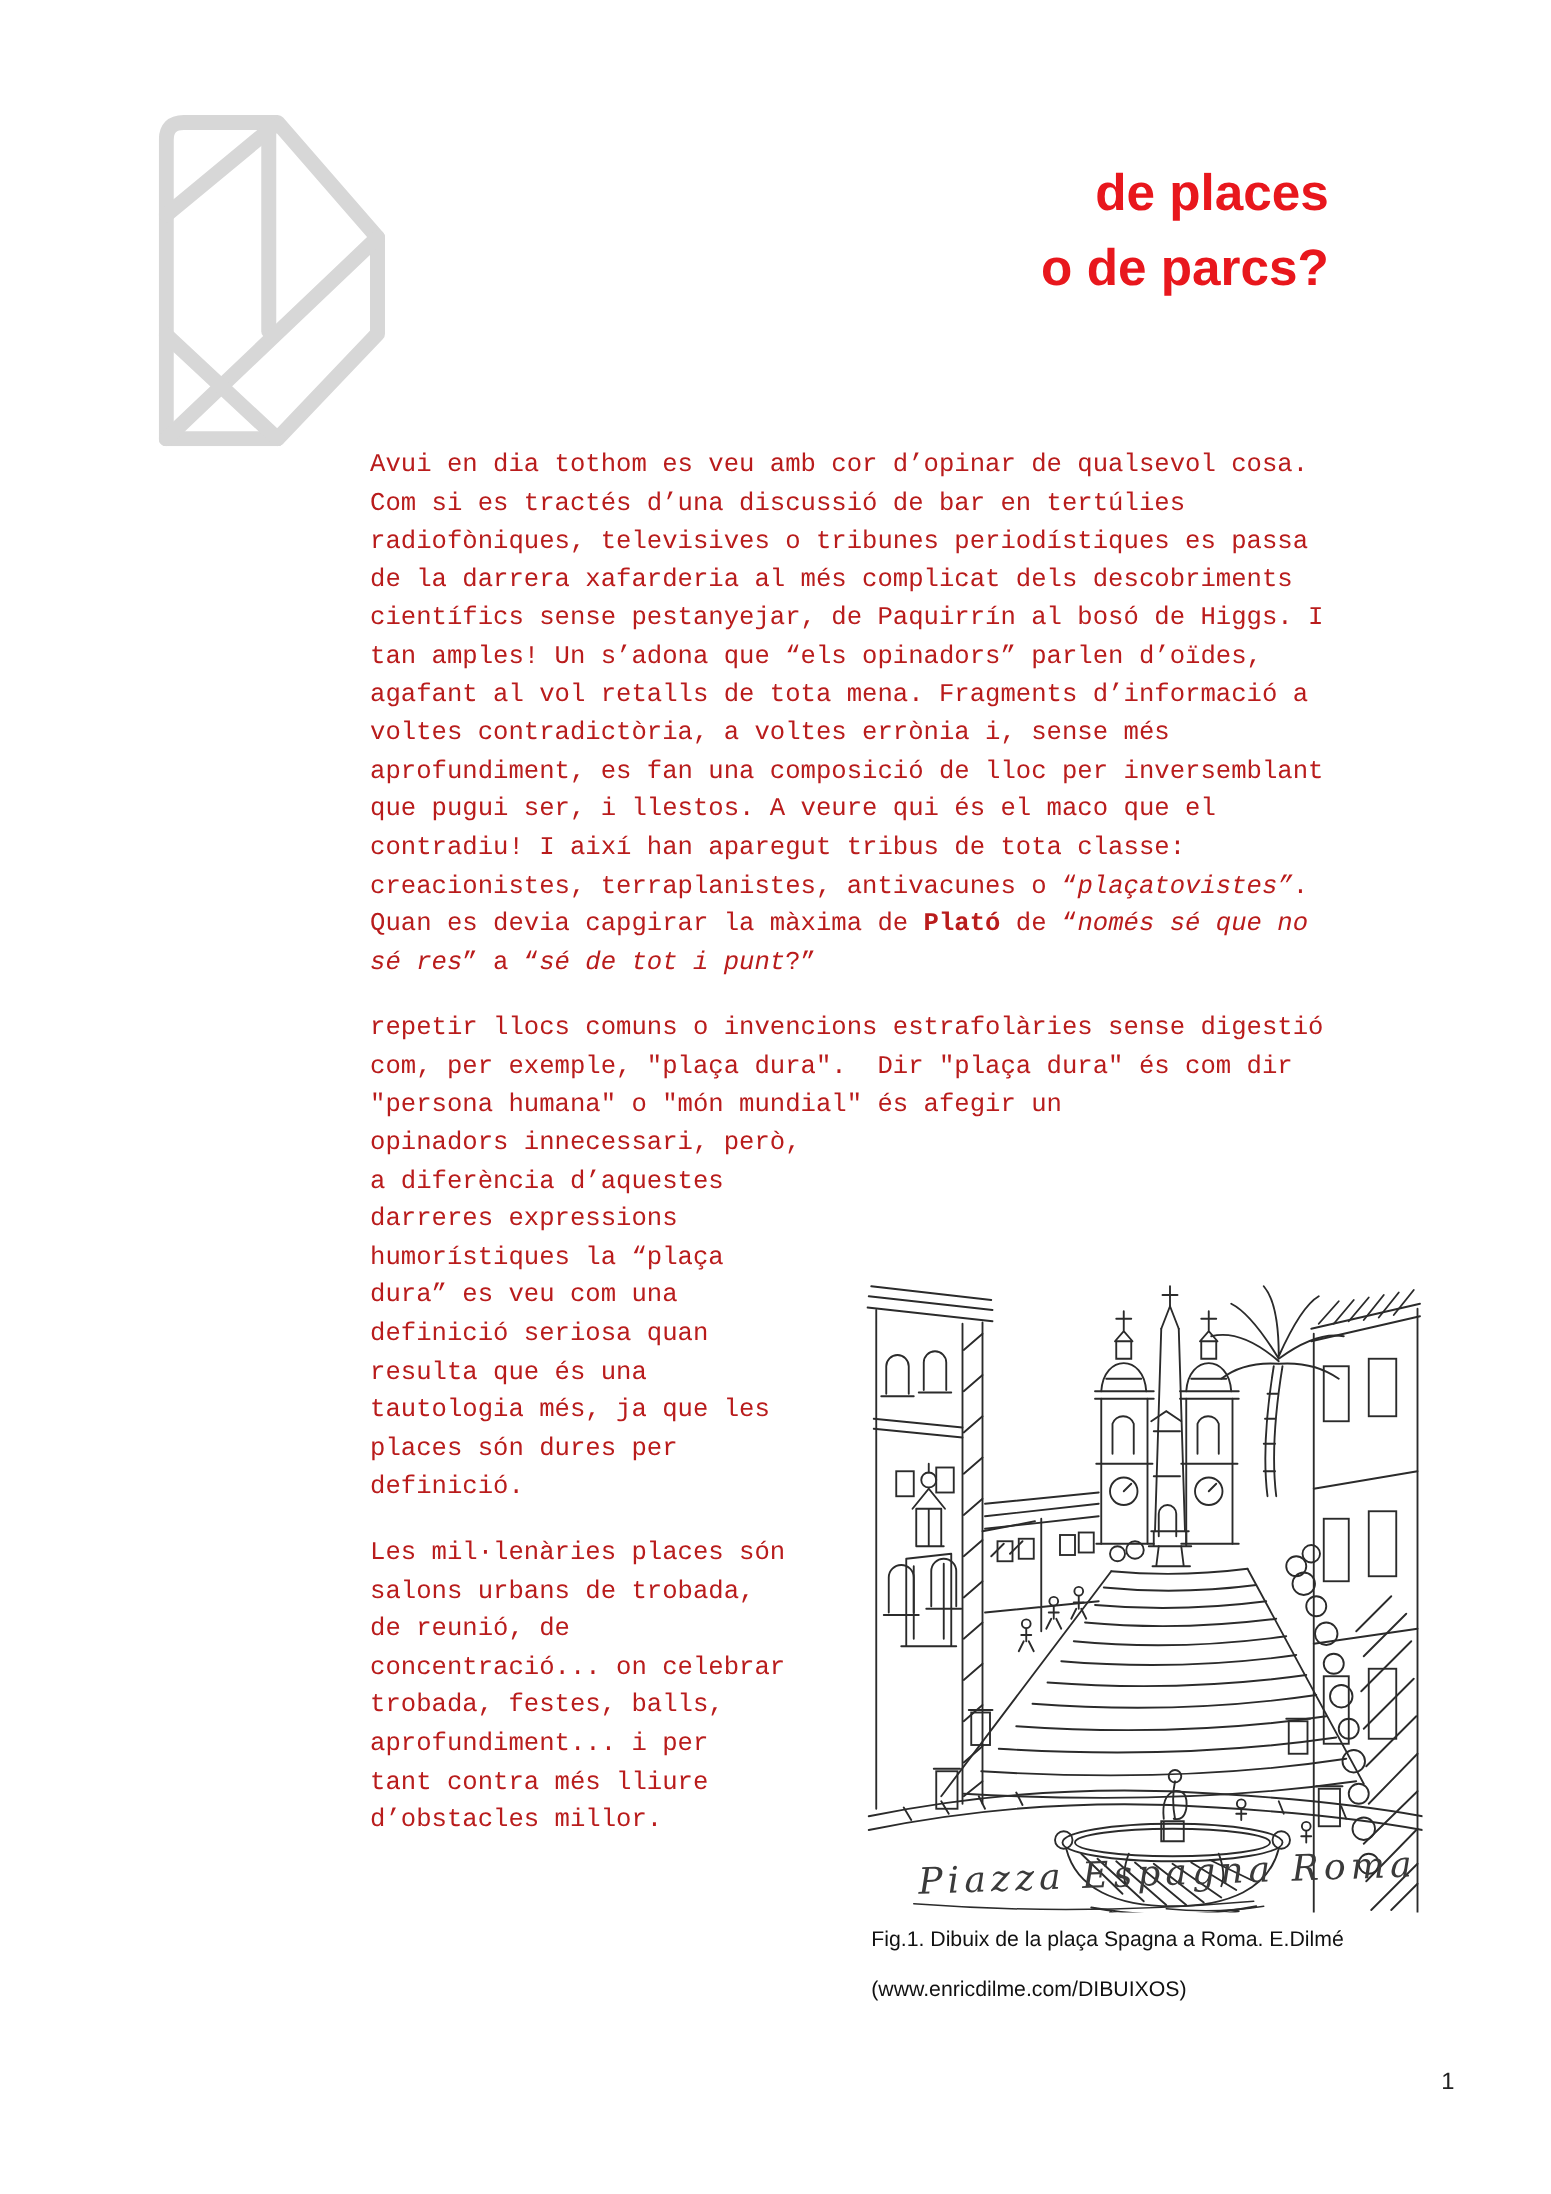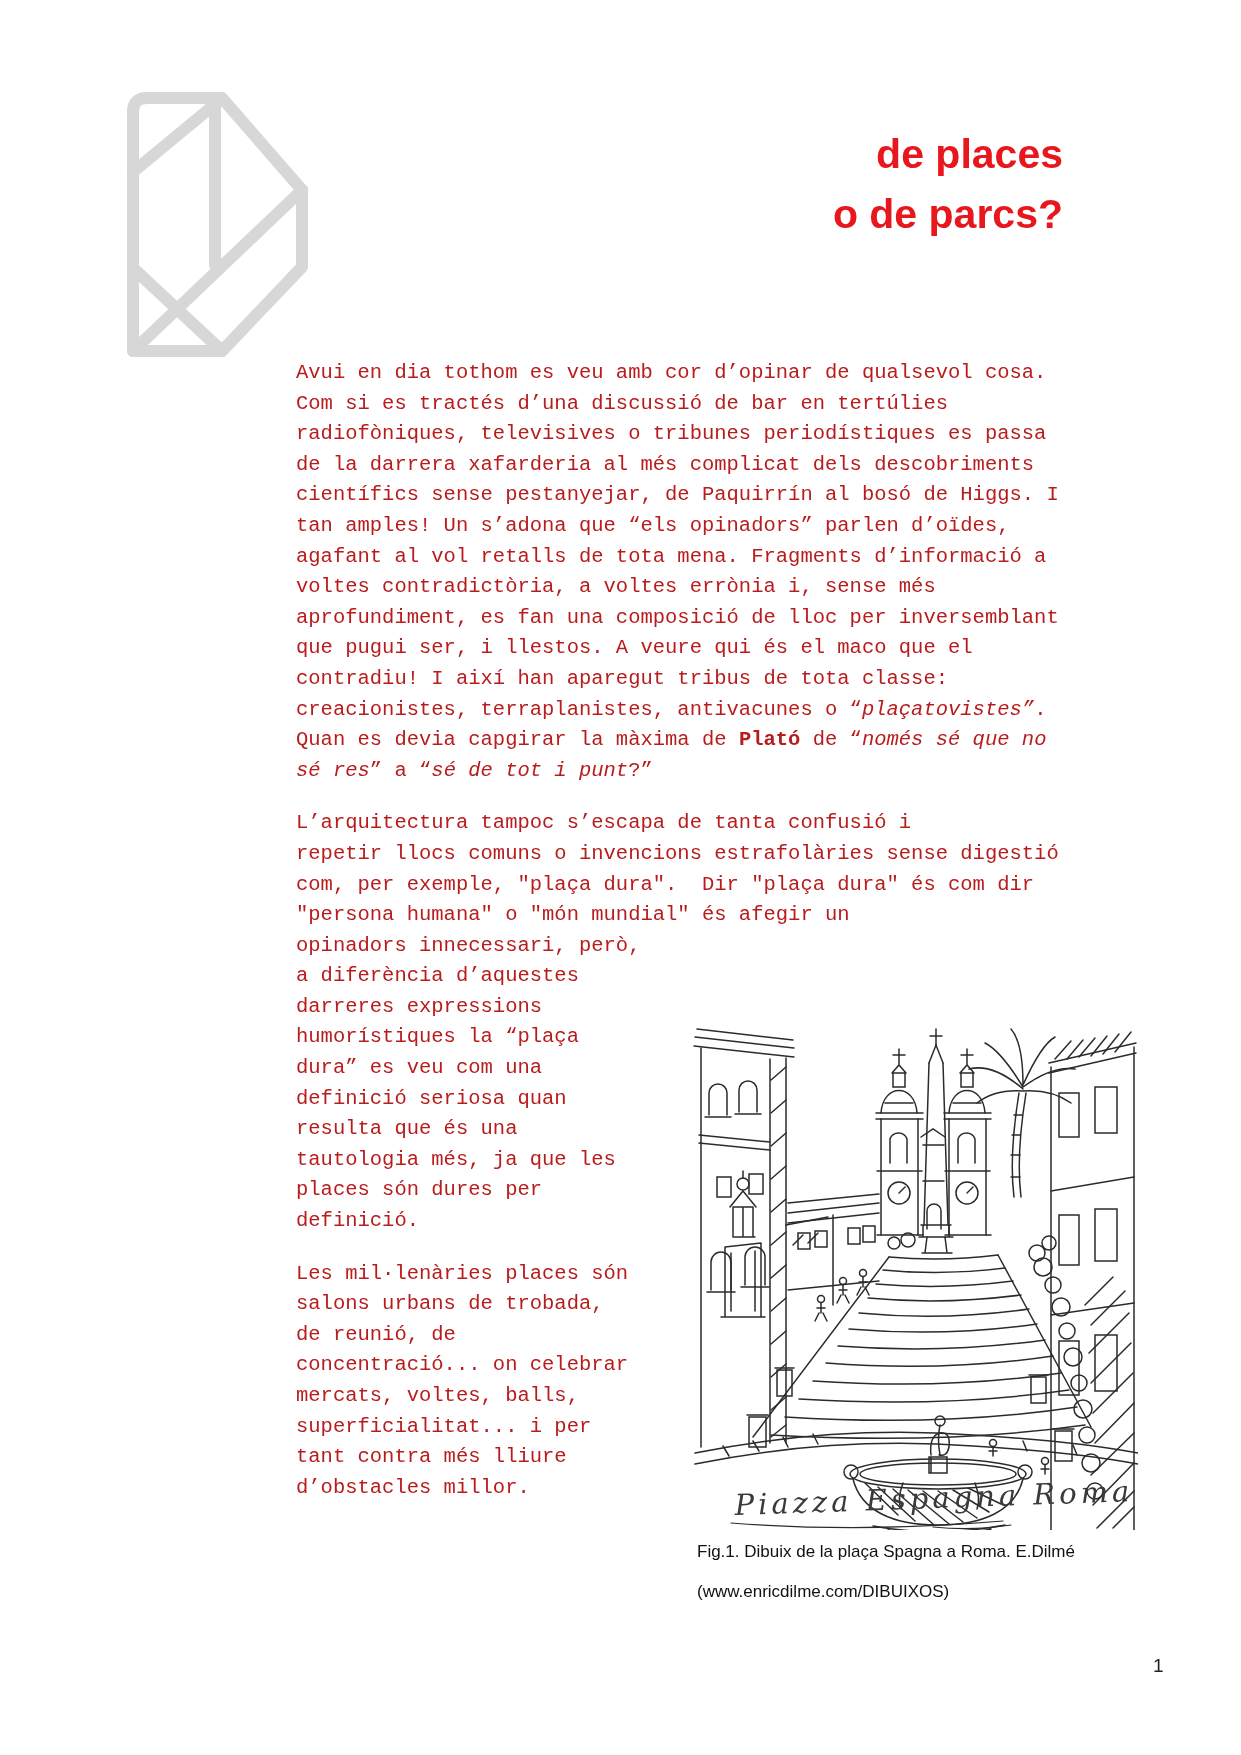--- a/index.html
+++ b/index.html
@@ -56,42 +56,41 @@
         <div class="tline"><span>agafant al vol retalls de tota mena. Fragments d’informació a</span></div>
         <div class="tline"><span>voltes contradictòria, a voltes errònia i, sense més</span></div>
         <div class="tline"><span>aprofundiment, es fan una composició de lloc per inversemblant</span></div>
         <div class="tline"><span>que pugui ser, i llestos. A veure qui és el maco que el</span></div>
         <div class="tline"><span>contradiu! I així han aparegut tribus de tota classe:</span></div>
         <div class="tline"><span>creacionistes, terraplanistes, antivacunes o “</span><span class="i">plaçatovistes”</span><span>.</span></div>
         <div class="tline"><span>Quan es devia capgirar la màxima de </span><span class="b">Plató</span><span> de “</span><span class="i">només sé que no</span></div>
         <div class="tline"><span class="i">sé res</span><span>” a “</span><span class="i">sé de tot i punt</span><span>?”</span></div>
       </div>
       <div class="para">
-        <div class="tline"><span>L’arquitectura tampoc s’escapa de tanta confusió i</span></div>
         <div class="tline"><span>repetir llocs comuns o invencions estrafolàries sense digestió</span></div>
         <div class="tline"><span>com, per exemple, "plaça dura".  Dir "plaça dura" és com dir</span></div>
         <div class="tline"><span>"persona humana" o "món mundial" és afegir un</span></div>
         <div class="tline"><span>opinadors innecessari, però,</span></div>
         <div class="tline"><span>a diferència d’aquestes</span></div>
         <div class="tline"><span>darreres expressions</span></div>
         <div class="tline"><span>humorístiques la “plaça</span></div>
         <div class="tline"><span>dura” es veu com una</span></div>
         <div class="tline"><span>definició seriosa quan</span></div>
         <div class="tline"><span>resulta que és una</span></div>
         <div class="tline"><span>tautologia més, ja que les</span></div>
         <div class="tline"><span>places són dures per</span></div>
         <div class="tline"><span>definició.</span></div>
       </div>
       <div class="para">
         <div class="tline"><span>Les mil·lenàries places són</span></div>
         <div class="tline"><span>salons urbans de trobada,</span></div>
         <div class="tline"><span>de reunió, de</span></div>
         <div class="tline"><span>concentració... on celebrar</span></div>
-        <div class="tline"><span>mercats, voltes, balls,</span></div>
-        <div class="tline"><span>superficialitat... i per</span></div>
+        <div class="tline"><span>trobada, festes, balls,</span></div>
+        <div class="tline"><span>aprofundiment... i per</span></div>
         <div class="tline"><span>tant contra més lliure</span></div>
         <div class="tline"><span>d’obstacles millor.</span></div>
       </div>
     </div>
 
   <figure class="figure">
     <svg viewBox="0 0 445 545" aria-hidden="true">
       <g stroke="#2b2b2b" fill="none" stroke-width="1.5" stroke-linecap="round">
 
         <g>

